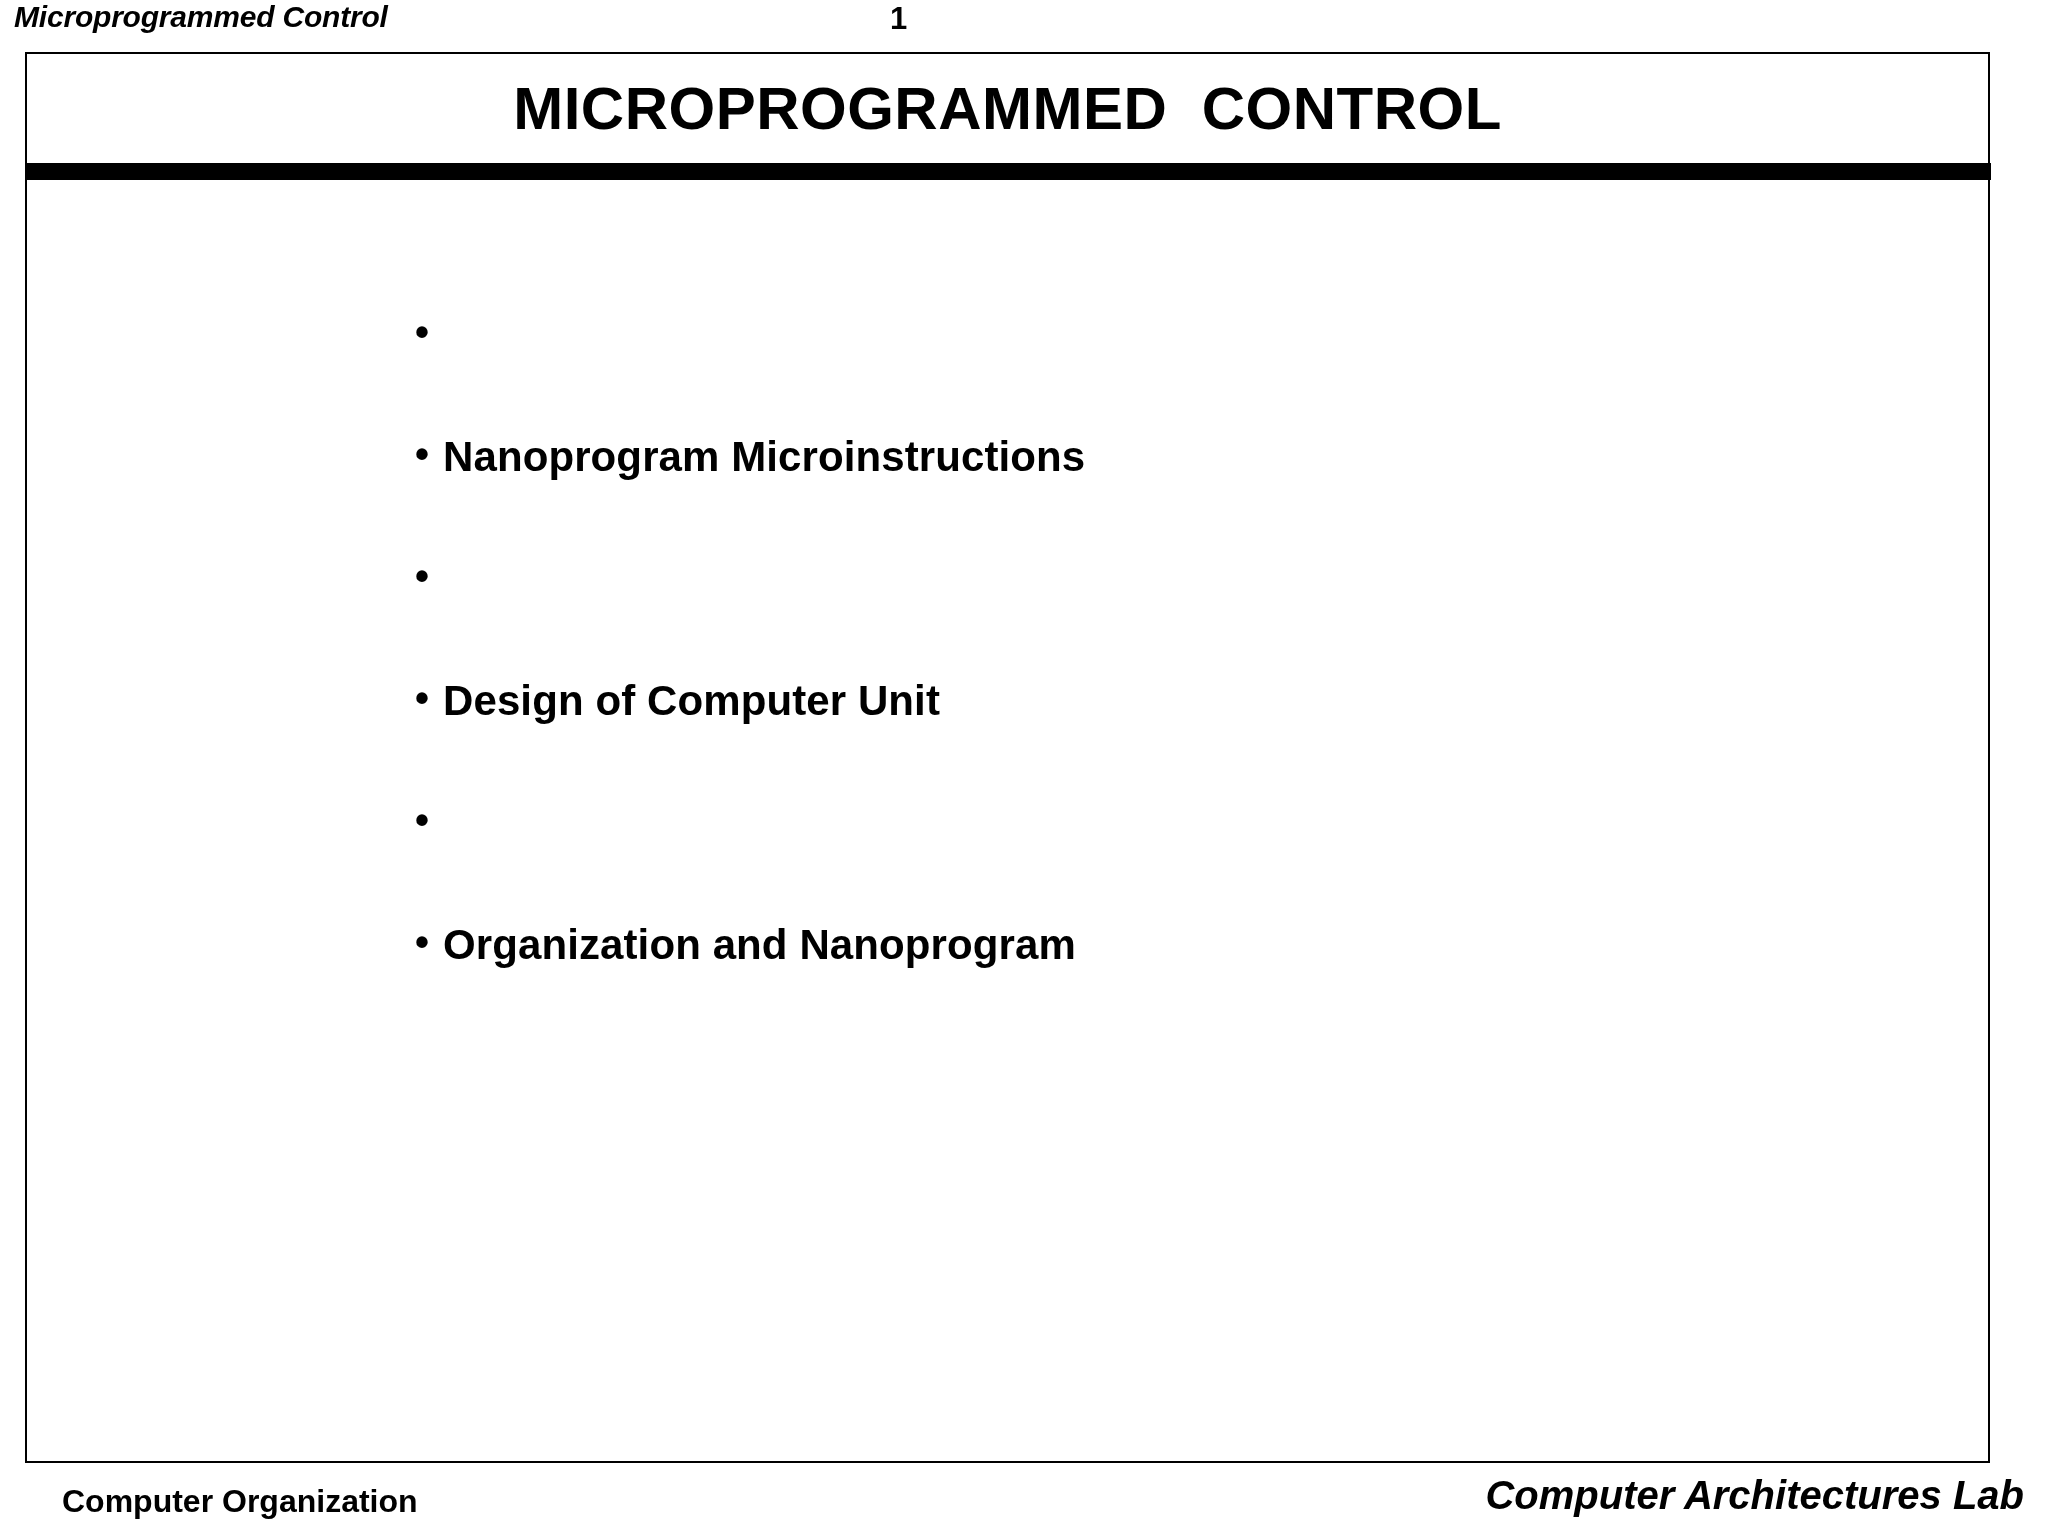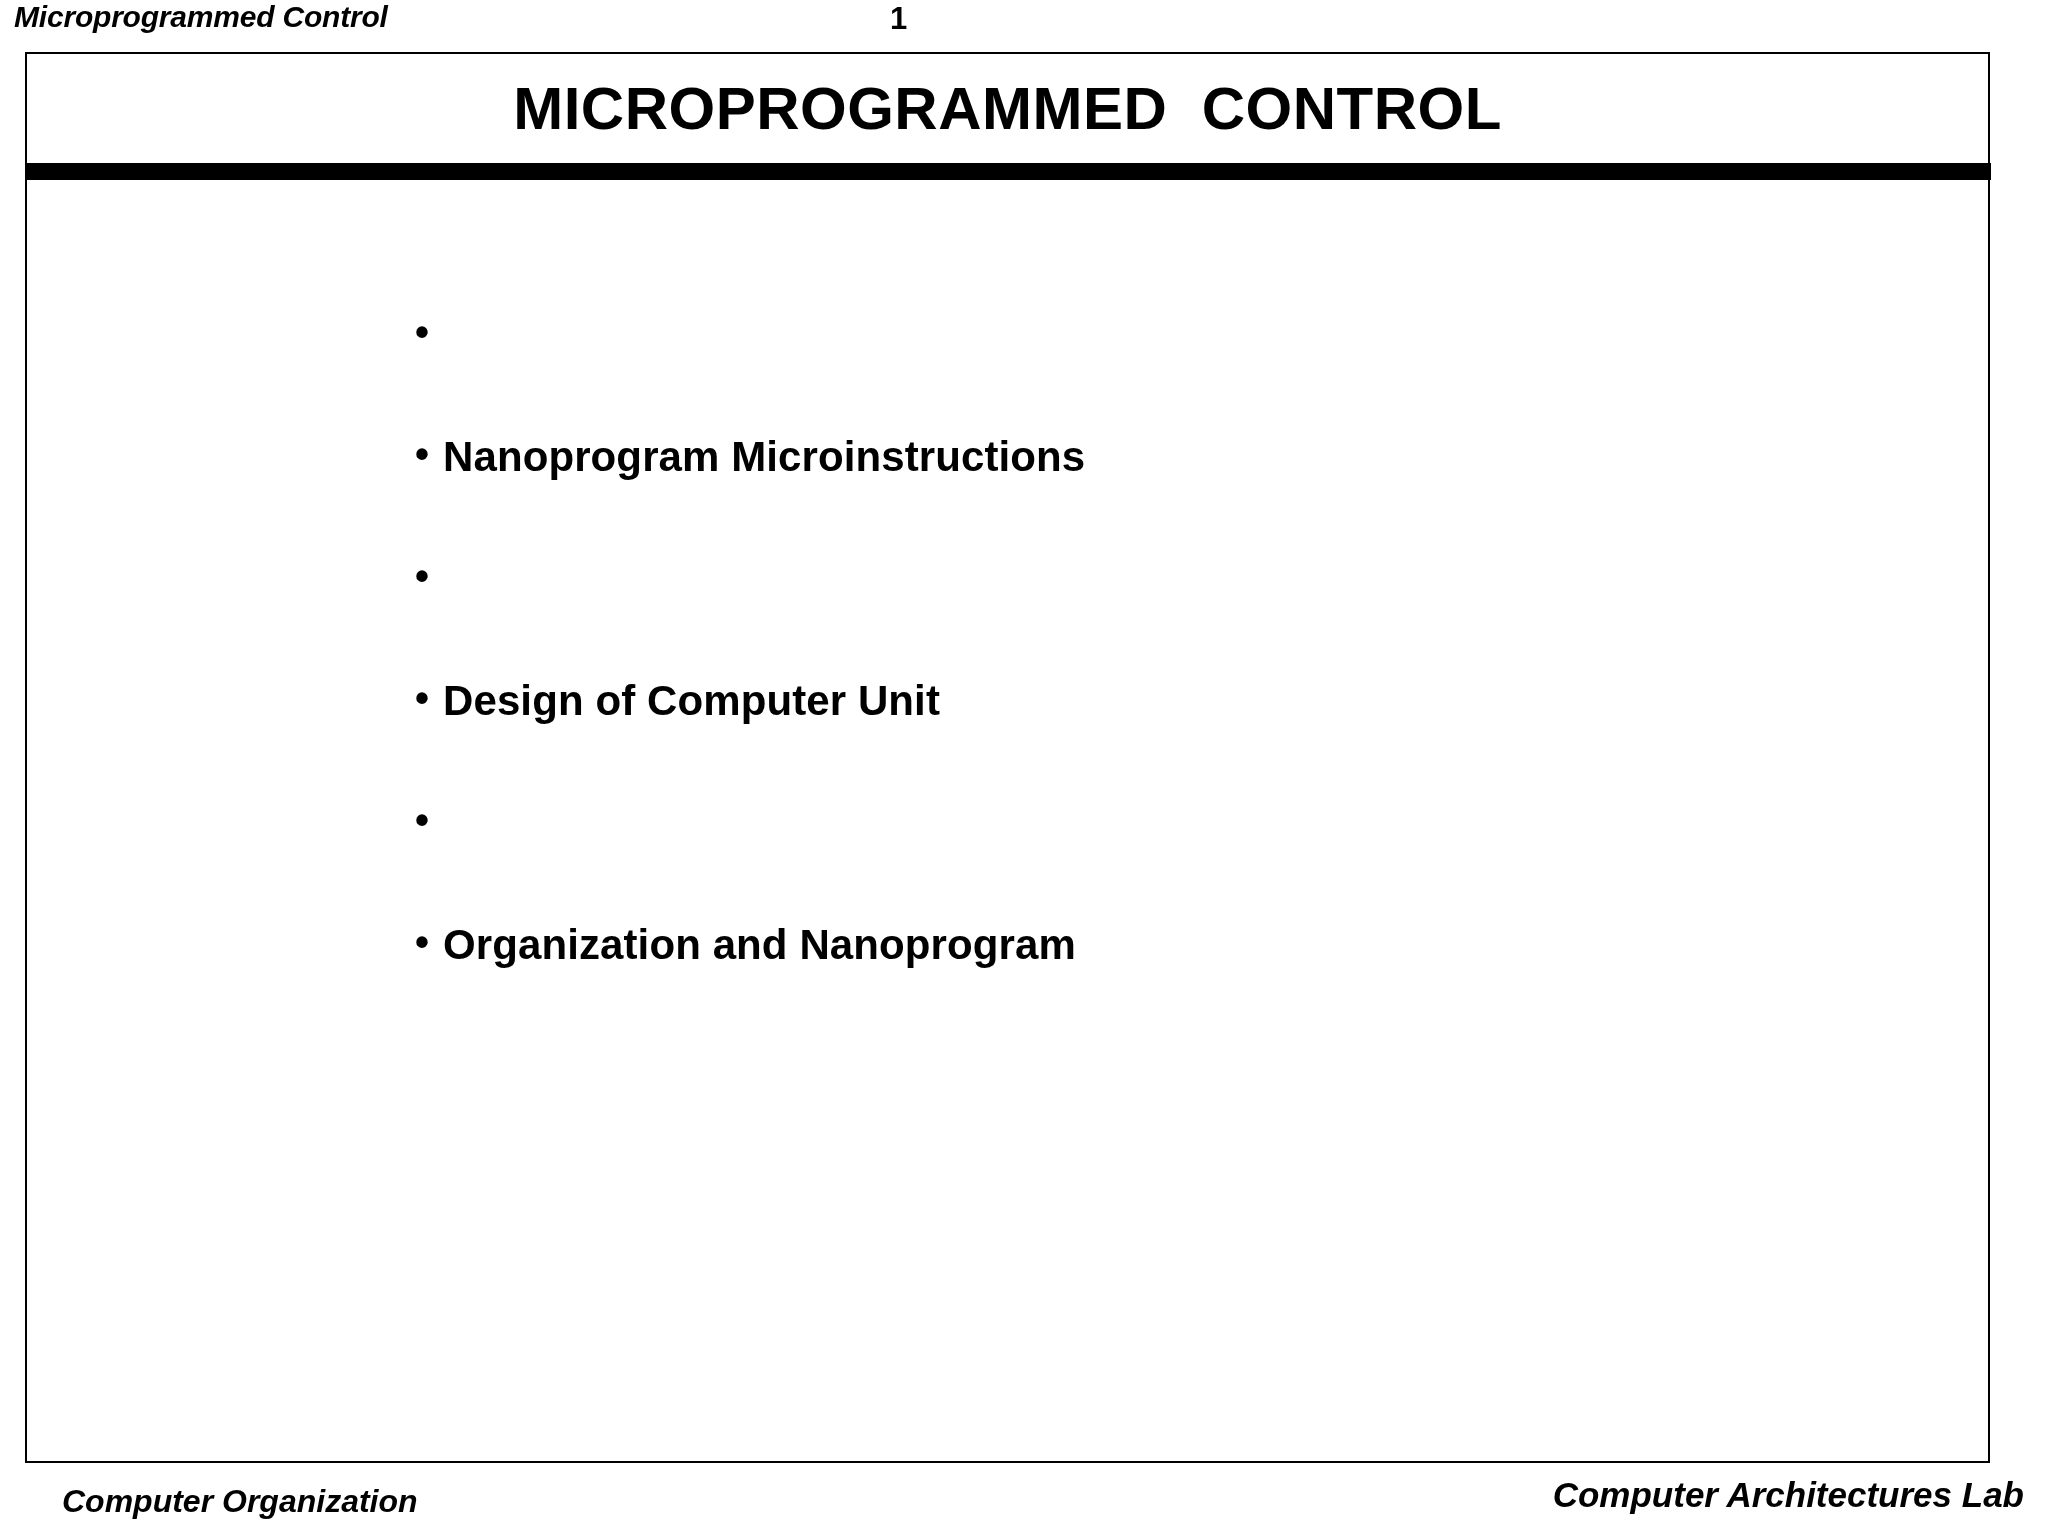--- a/index.html
+++ b/index.html
@@ -137,29 +137,28 @@
     top: 1463px;
     width: 2048px;
     height: 73px;
   }
   .footer-left {
     position: absolute;
     left: 62px;
     top: 16px;
     font-size: 32px;
     font-weight: bold;
-    font-style: italic;
     white-space: nowrap;
     line-height: 44px;
   }
   .footer-right {
     position: absolute;
     right: 24px;
     top: 10px;
-    font-size: 35px;
+    font-size: 40px;
     font-weight: bold;
     font-style: italic;
     white-space: nowrap;
     line-height: 44px;
   }
 </style>
 </head>
 <body>
 
 <div class="slide">

